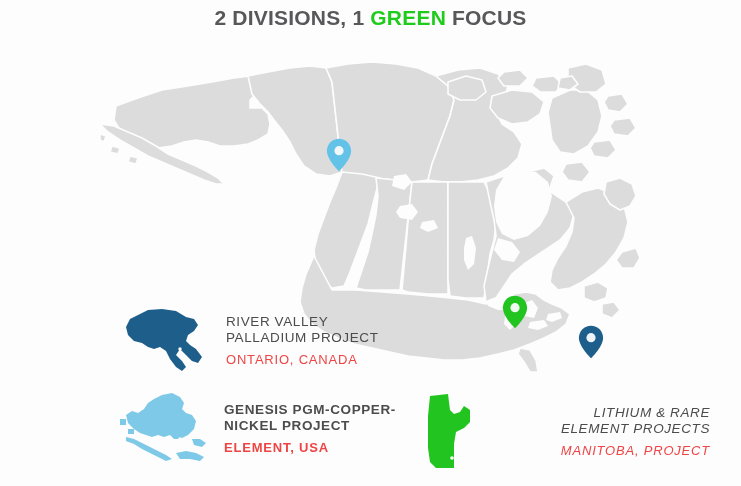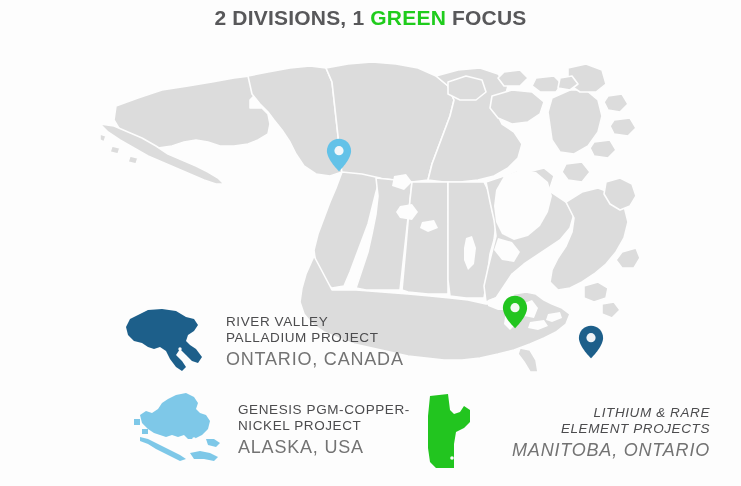--- a/index.html
+++ b/index.html
@@ -75,33 +75,33 @@
     justify-content: space-between;
   }
   .legend-name {
     font-size: 13.5px;
     line-height: 16px;
     letter-spacing: 0.6px;
     color: #4c4c4e;
     white-space: pre-line;
   }
   .legend-region {
-    font-size: 18px;
+    font-size: 13px;
     line-height: 15px;
     letter-spacing: 0.8px;
-    color: #737373;
+    color: #ef4444;
     margin-top: 6px;
   }
 
   
   #legend-river-valley { left: 124px; top: 305px; }
   #legend-river-valley .legend-text { margin-left: 18px; text-align: left; }
 
   
-  #legend-genesis { left: 132px; top: 389px; }
+  #legend-genesis { left: 118px; top: 389px; font-weight: bold; }
   #legend-genesis .legend-text { margin-left: 14px; text-align: left; }
 
   
   #legend-lithium { left: 420px; top: 388px; font-style: italic; }
   #legend-lithium .legend-text {
     margin-left: 22px;
     text-align: right;
     width: 212px;
   }
 </style>
@@ -250,32 +250,32 @@
         <path fill="#7ec8e8" d="M2 30 L8 30 L8 36 L2 36 Z"></path>
         <path fill="#7ec8e8" d="M10 40 L16 40 L16 45 L10 45 Z"></path>
         <path fill="#7ec8e8" d="M58 64 L68 62 L78 64 L86 68 L82 72 L72 70 L62 70 Z"></path>
         <path fill="#7ec8e8" d="M74 50 L82 50 L88 54 L84 58 L76 56 Z"></path>
         <circle cx="62" cy="50" r="1.8" fill="#fdfdfd"></circle>
       </svg>
     </span>
     <span class="legend-text">
       <span class="legend-name">GENESIS PGM-COPPER-
 NICKEL PROJECT</span>
-      <span class="legend-region">ALASKA, USA</span>
+      <span class="legend-region">ELEMENT, USA</span>
     </span>
   </div>
 
   <div class="legend-item" id="legend-lithium">
     <span class="legend-shape">
       <svg width="56" height="86" viewBox="0 0 56 86">
         <path fill="#22c51f" d="M10 8 L28 6 L30 22 L34 26 L40 24 L44 18 L50 22 L50 34 L44 40 L36 44
           L34 56 L34 70 L34 80 L16 80 L10 74 L8 60 L8 44 L8 28 Z"></path>
         <circle cx="32" cy="70" r="1.8" fill="#fdfdfd"></circle>
       </svg>
     </span>
     <span class="legend-text">
       <span class="legend-name">LITHIUM &amp; RARE
 ELEMENT PROJECTS</span>
-      <span class="legend-region">MANITOBA, ONTARIO</span>
+      <span class="legend-region">MANITOBA, PROJECT</span>
     </span>
   </div>
 
 </div>
 
 </body></html>

